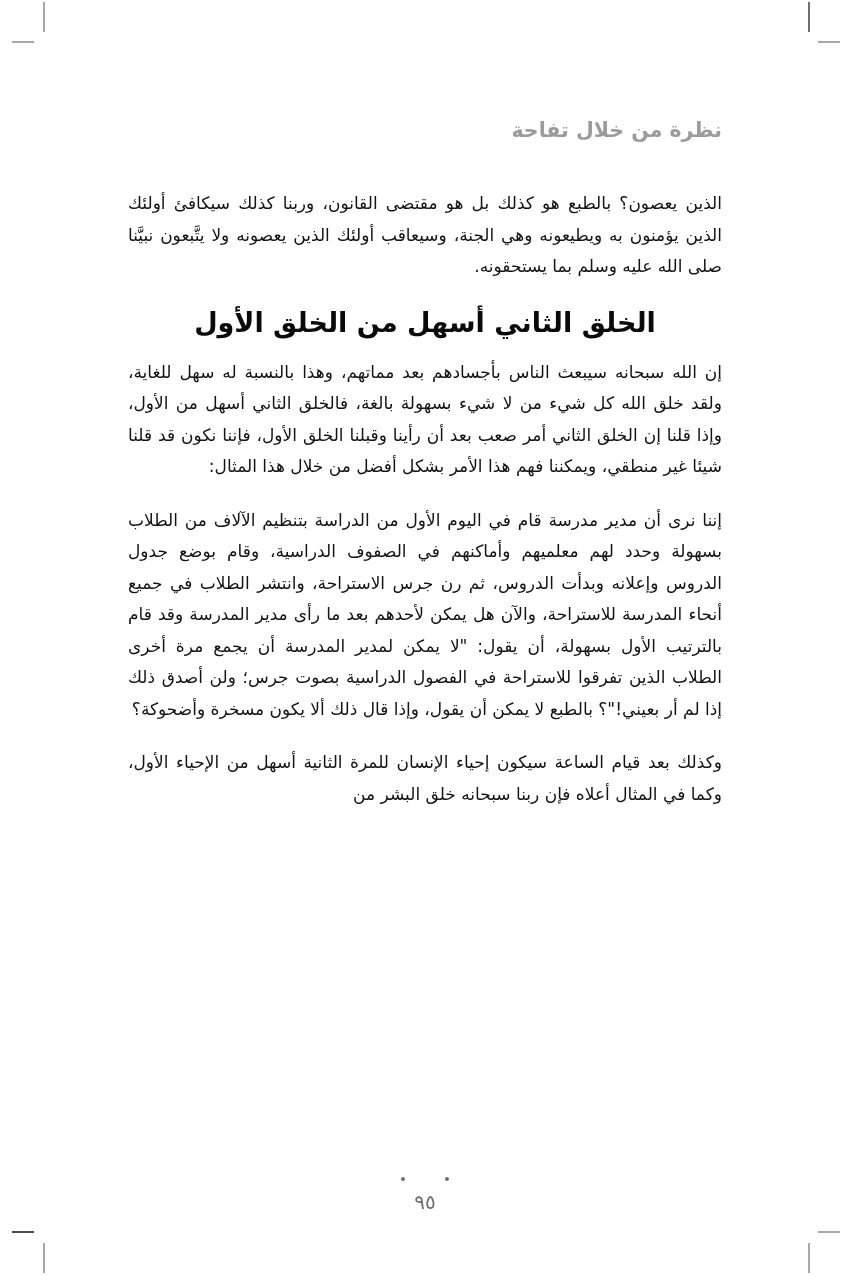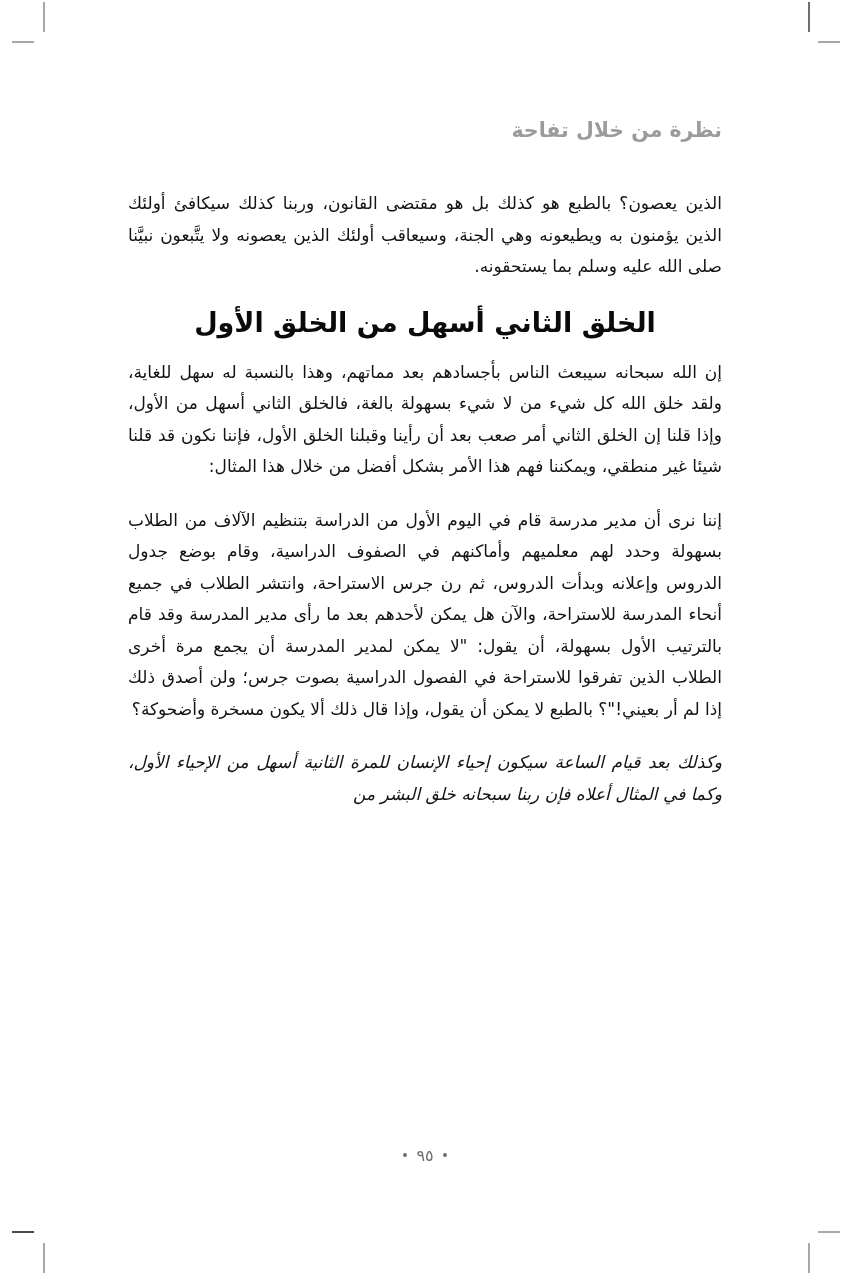--- a/index.html
+++ b/index.html
@@ -69,21 +69,21 @@
   p.para {
     margin: 0 0 22px 0;
     color: #131313;
     font-size: 17px;
     line-height: 31.5px;
     text-align: justify;
     text-justify: inter-word;
     font-weight: 400;
   }
 
-  p.para:last-child { margin-bottom: 14px; font-style: italic; }
+  p.para:last-child { margin-bottom: 14px; }
 
   
   p.para.loose {
     text-align: justify;
   }
 
   h2.section-heading {
     margin: 14px 0 16px 0;
     color: #0a0a0a;
     font-size: 27px;
@@ -110,21 +110,22 @@
     width: 4px;
     height: 4px;
     border-radius: 50%;
     background: #6d6d6d;
     vertical-align: middle;
     margin: 0 9px 3px 9px;
   }
   .folio .folio-num {
     display: inline-block;
     vertical-align: middle;
-    font-size: 16px;
+    font-size: 20px;
+    margin-top: 44px;
   }
 </style>
 </head>
 <body>
 
 <div class="page">
 
   <div class="crop-mark crop-v cm-tl-v"></div>
   <div class="crop-mark crop-h cm-tl-h"></div>
   <div class="crop-mark crop-v cm-tr-v"></div>

